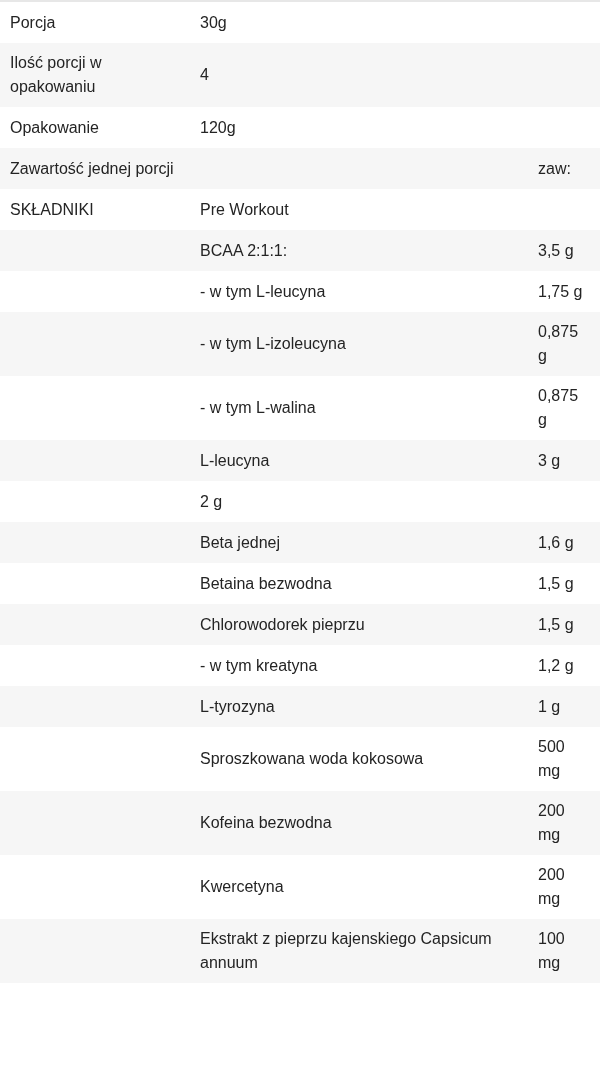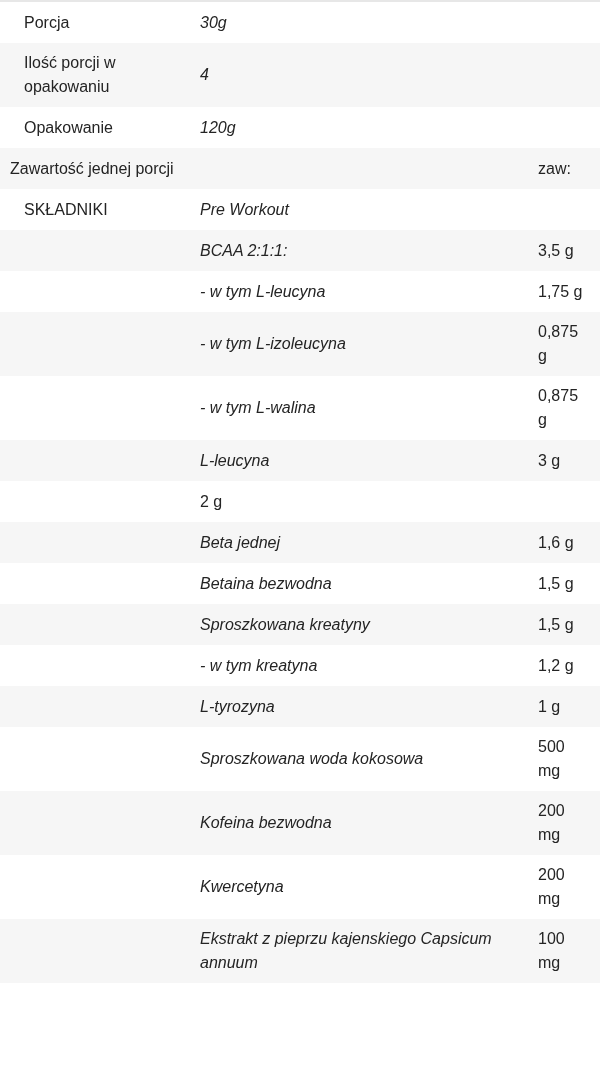--- a/index.html
+++ b/index.html
@@ -25,26 +25,25 @@
     align-items: center;
     padding: 8px 0;
     min-height: 41px;
     box-sizing: border-box;
   }
   .spec-table .row:nth-child(even) {
     background: #f6f6f6;
   }
   .cell { box-sizing: border-box; }
   .c1 {
-    padding-left: 24px;
+    padding-left: 10px;
     padding-right: 30px;
   }
   .c2 {
     padding-right: 16px;
-    font-style: italic;
   }
   .c3 {
     padding-right: 12px;
   }
   .span2 {
     grid-column: 1 / 3;
     padding-left: 10px;
     padding-right: 16px;
   }
 </style>
@@ -110,21 +109,21 @@
     <div class="cell c2">Beta jednej</div>
     <div class="cell c3">1,6 g</div>
   </div>
     <div class="row">
     <div class="cell c1"></div>
     <div class="cell c2">Betaina bezwodna</div>
     <div class="cell c3">1,5 g</div>
   </div>
     <div class="row">
     <div class="cell c1"></div>
-    <div class="cell c2">Sproszkowana kreatyny</div>
+    <div class="cell c2">Chlorowodorek pieprzu</div>
     <div class="cell c3">1,5 g</div>
   </div>
     <div class="row">
     <div class="cell c1"></div>
     <div class="cell c2">- w tym kreatyna</div>
     <div class="cell c3">1,2 g</div>
   </div>
     <div class="row">
     <div class="cell c1"></div>
     <div class="cell c2">L-tyrozyna</div>

